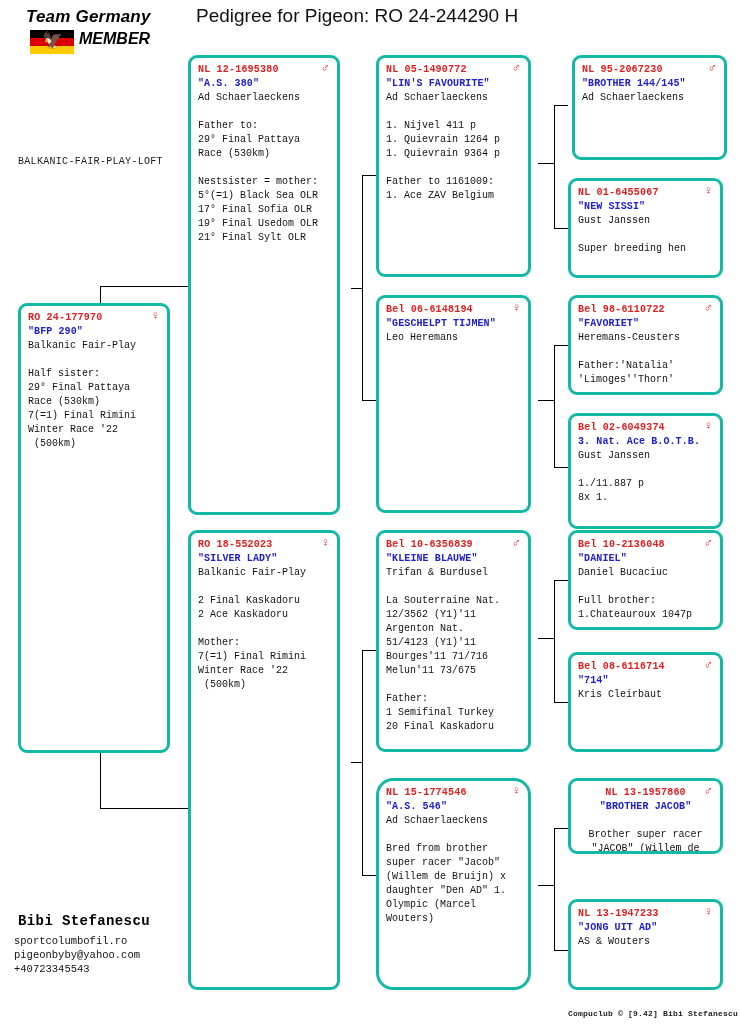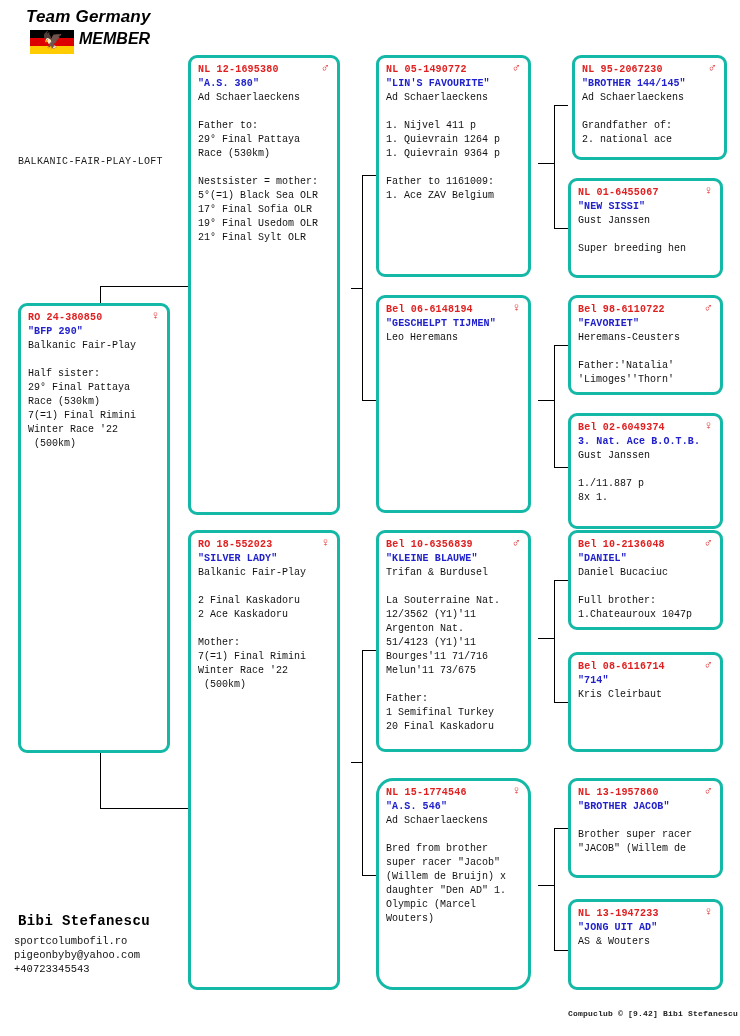--- a/index.html
+++ b/index.html
@@ -109,20 +109,21 @@
 
 <div id="page">
 
   <div id="logo">
     <div class="logo-txt1">Team Germany</div>
     <div class="flag"></div>
     <div class="eagle">🦅</div>
     <div class="logo-txt2">MEMBER</div>
   </div>
 
+  <div id="title">Pedigree for Pigeon: RO  24-244290 H</div>
 
   <div id="loft-label">BALKANIC-FAIR-PLAY-LOFT</div>
 
   <div class="ln v" style="left:100px; top:286px; height:17px;"></div>
   <div class="ln h" style="left:100px; top:286px; width:88px;"></div>
   <div class="ln v" style="left:100px; top:286px; height:522px;"></div>
   <div class="ln h" style="left:100px; top:808px; width:88px;"></div>
 
   <div class="ln v" style="left:362px; top:175px; height:225px;"></div>
   <div class="ln h" style="left:351px; top:288px; width:11px;"></div>
@@ -148,21 +149,21 @@
   <div class="ln h" style="left:538px; top:638px; width:16px;"></div>
   <div class="ln h" style="left:554px; top:580px; width:14px;"></div>
   <div class="ln h" style="left:554px; top:702px; width:14px;"></div>
 
   <div class="ln v" style="left:554px; top:828px; height:122px;"></div>
   <div class="ln h" style="left:538px; top:885px; width:16px;"></div>
   <div class="ln h" style="left:554px; top:828px; width:14px;"></div>
   <div class="ln h" style="left:554px; top:950px; width:14px;"></div>
 
   <div class="pbox" style="left:18px; top:303px; width:152px; height:450px;">
-    <div class="ring">RO   24-380850</div>
+    <div class="ring">RO   24-177970</div>
     <div class="sex">♀</div>
     <div class="nick">"BFP 290"</div>
     <div class="owner">Balkanic Fair-Play</div>
     <div class="notes">Half sister:
 29° Final Pattaya
 Race (530km)
 7(=1) Final Rimini
 Winter Race '22
  (500km)</div>
   </div>
@@ -246,22 +247,20 @@
 daughter "Den AD" 1.
 Olympic (Marcel
 Wouters)</div>
   </div>
 
   <div class="pbox" style="left:572px; top:55px; width:155px; height:105px;">
     <div class="ring">NL  95-2067230</div>
     <div class="sex">♂</div>
     <div class="nick">"BROTHER 144/145"</div>
     <div class="owner">Ad Schaerlaeckens</div>
-    <div class="notes">Grandfather of:
-2. national ace</div>
   </div>
 
   <div class="pbox" style="left:568px; top:178px; width:155px; height:100px;">
     <div class="ring">NL  01-6455067</div>
     <div class="sex">♀</div>
     <div class="nick">"NEW SISSI"</div>
     <div class="owner">Gust Janssen</div>
     <div class="notes">Super breeding hen</div>
   </div>
 
@@ -293,21 +292,21 @@
   </div>
 
   <div class="pbox" style="left:568px; top:652px; width:155px; height:100px;">
     <div class="ring">Bel 08-6116714</div>
     <div class="sex">♂</div>
     <div class="nick">"714"</div>
     <div class="owner">Kris Cleirbaut</div>
     <div class="notes"></div>
   </div>
 
-  <div class="pbox" style="left:568px; top:778px; width:155px; height:100px;">
+  <div class="pbox" style="left:568px; top:778px; width:155px; height:76px;text-align:center;">
     <div class="ring">NL  13-1957860</div>
     <div class="sex">♂</div>
     <div class="nick">"BROTHER JACOB"</div>
     <div class="owner"></div>
     <div class="notes">Brother super racer
 "JACOB" (Willem de</div>
   </div>
 
   <div class="pbox" style="left:568px; top:899px; width:155px; height:91px;">
     <div class="ring">NL  13-1947233</div>

